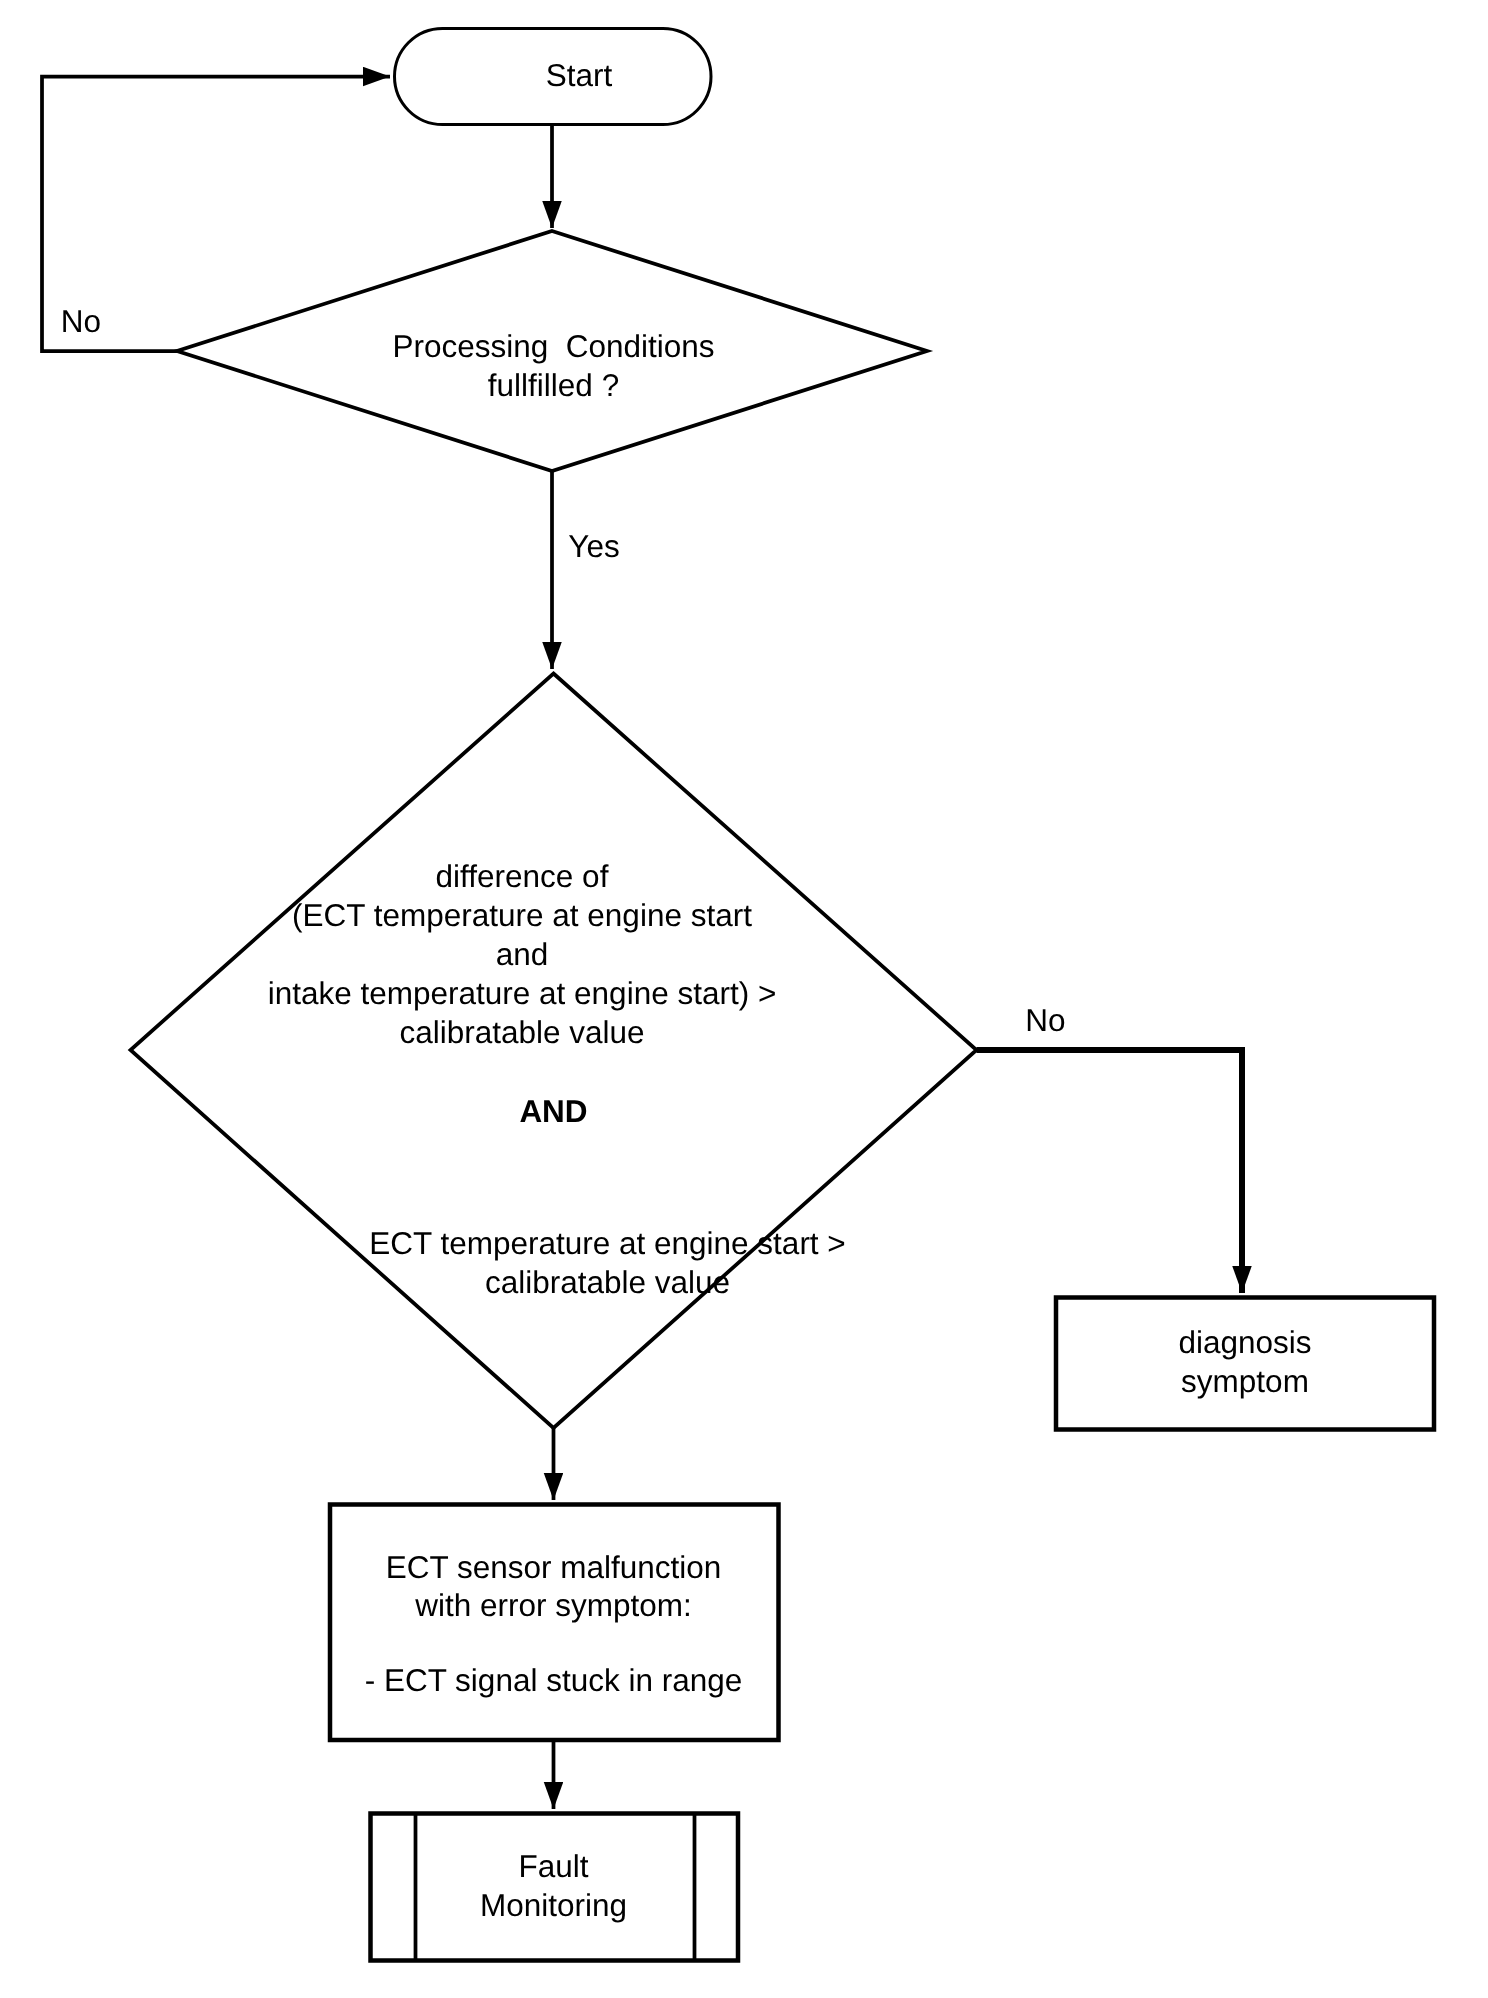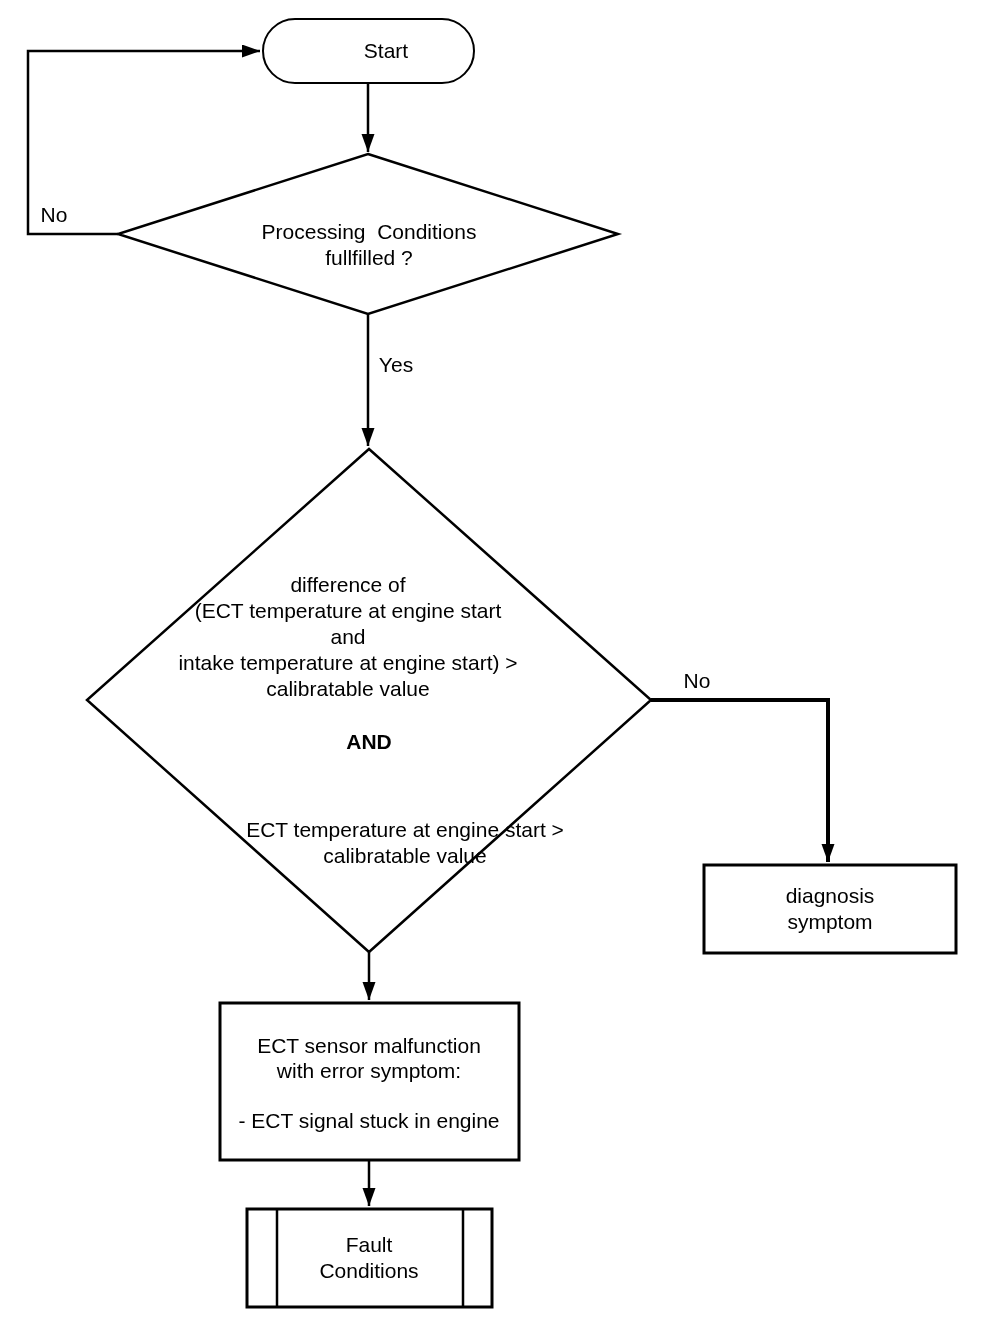--- a/index.html
+++ b/index.html
@@ -101,18 +101,18 @@
   <div class="label lbl-cond2">ECT temperature at engine start &gt;
 calibratable value</div>
 
   <div class="label lbl-no-right">No</div>
 
   <div class="label lbl-diagnosis">diagnosis symptom</div>
 
   <div class="label lbl-ect">ECT sensor malfunction
 with error symptom:
 
-- ECT signal stuck in engine</div>
+- ECT signal stuck in range</div>
 
   <div class="label lbl-fault">Fault
-Conditions</div>
+Monitoring</div>
 
 </div>
 
 </body></html>

